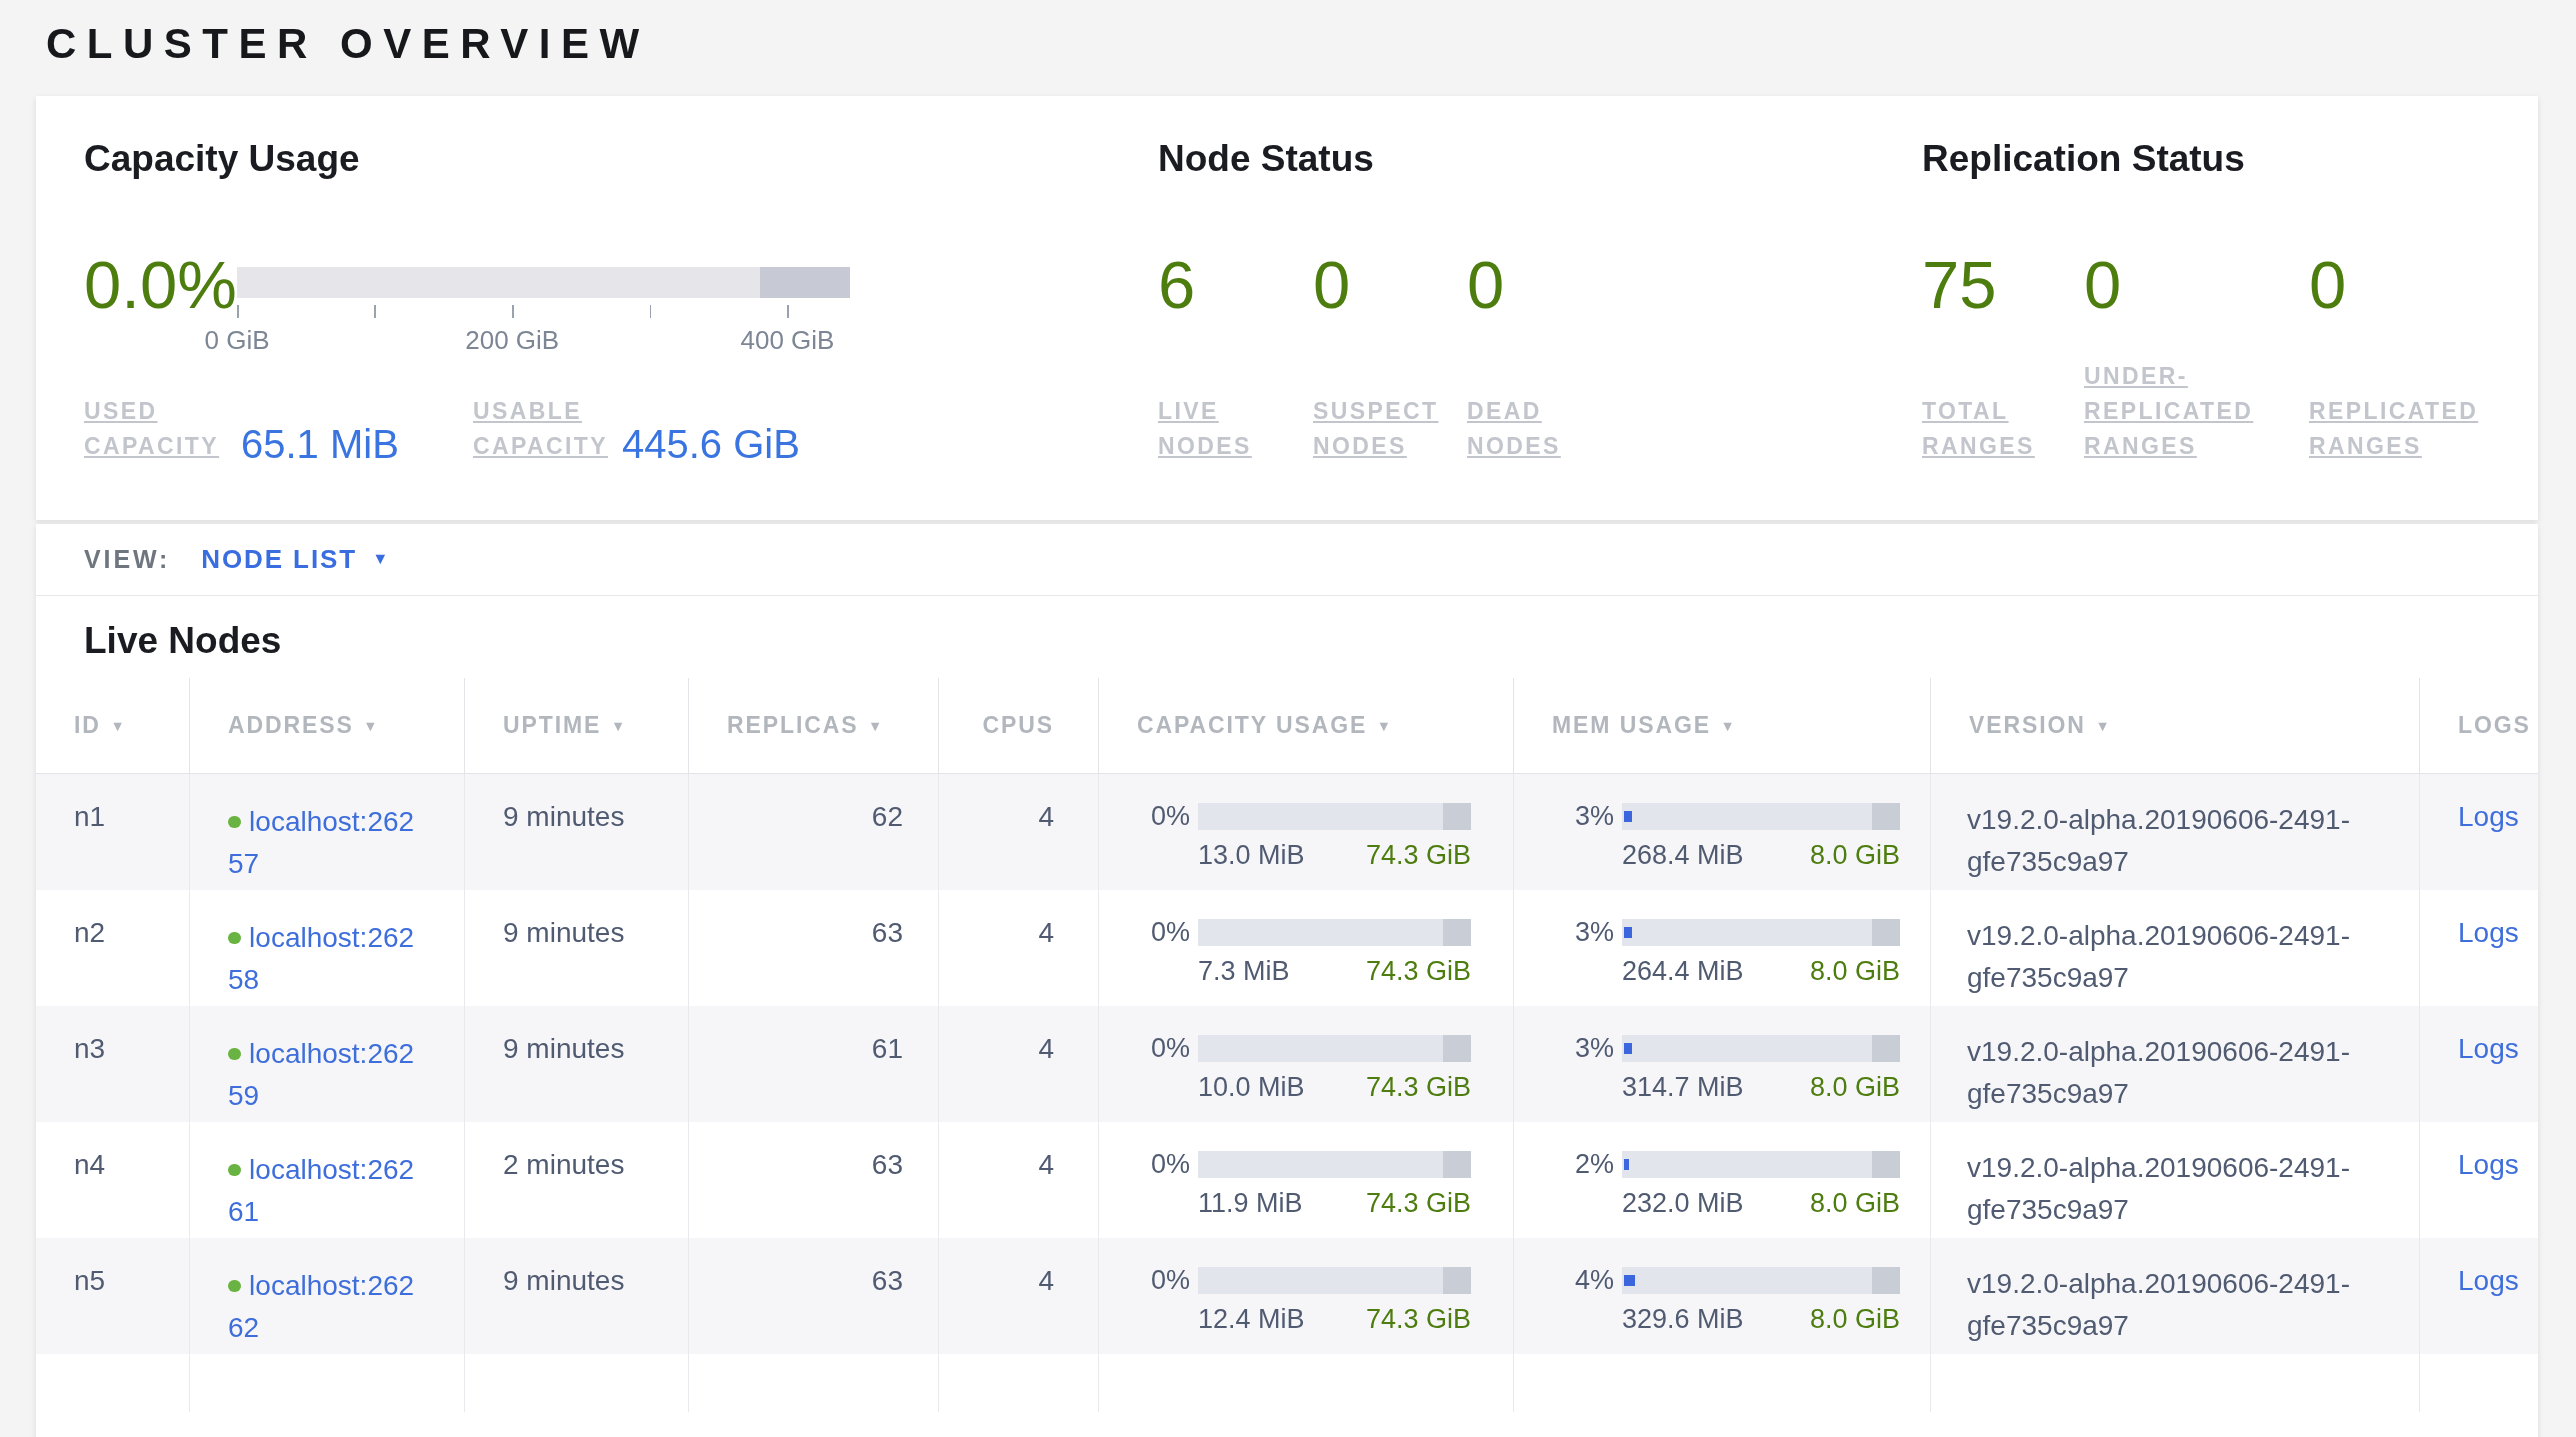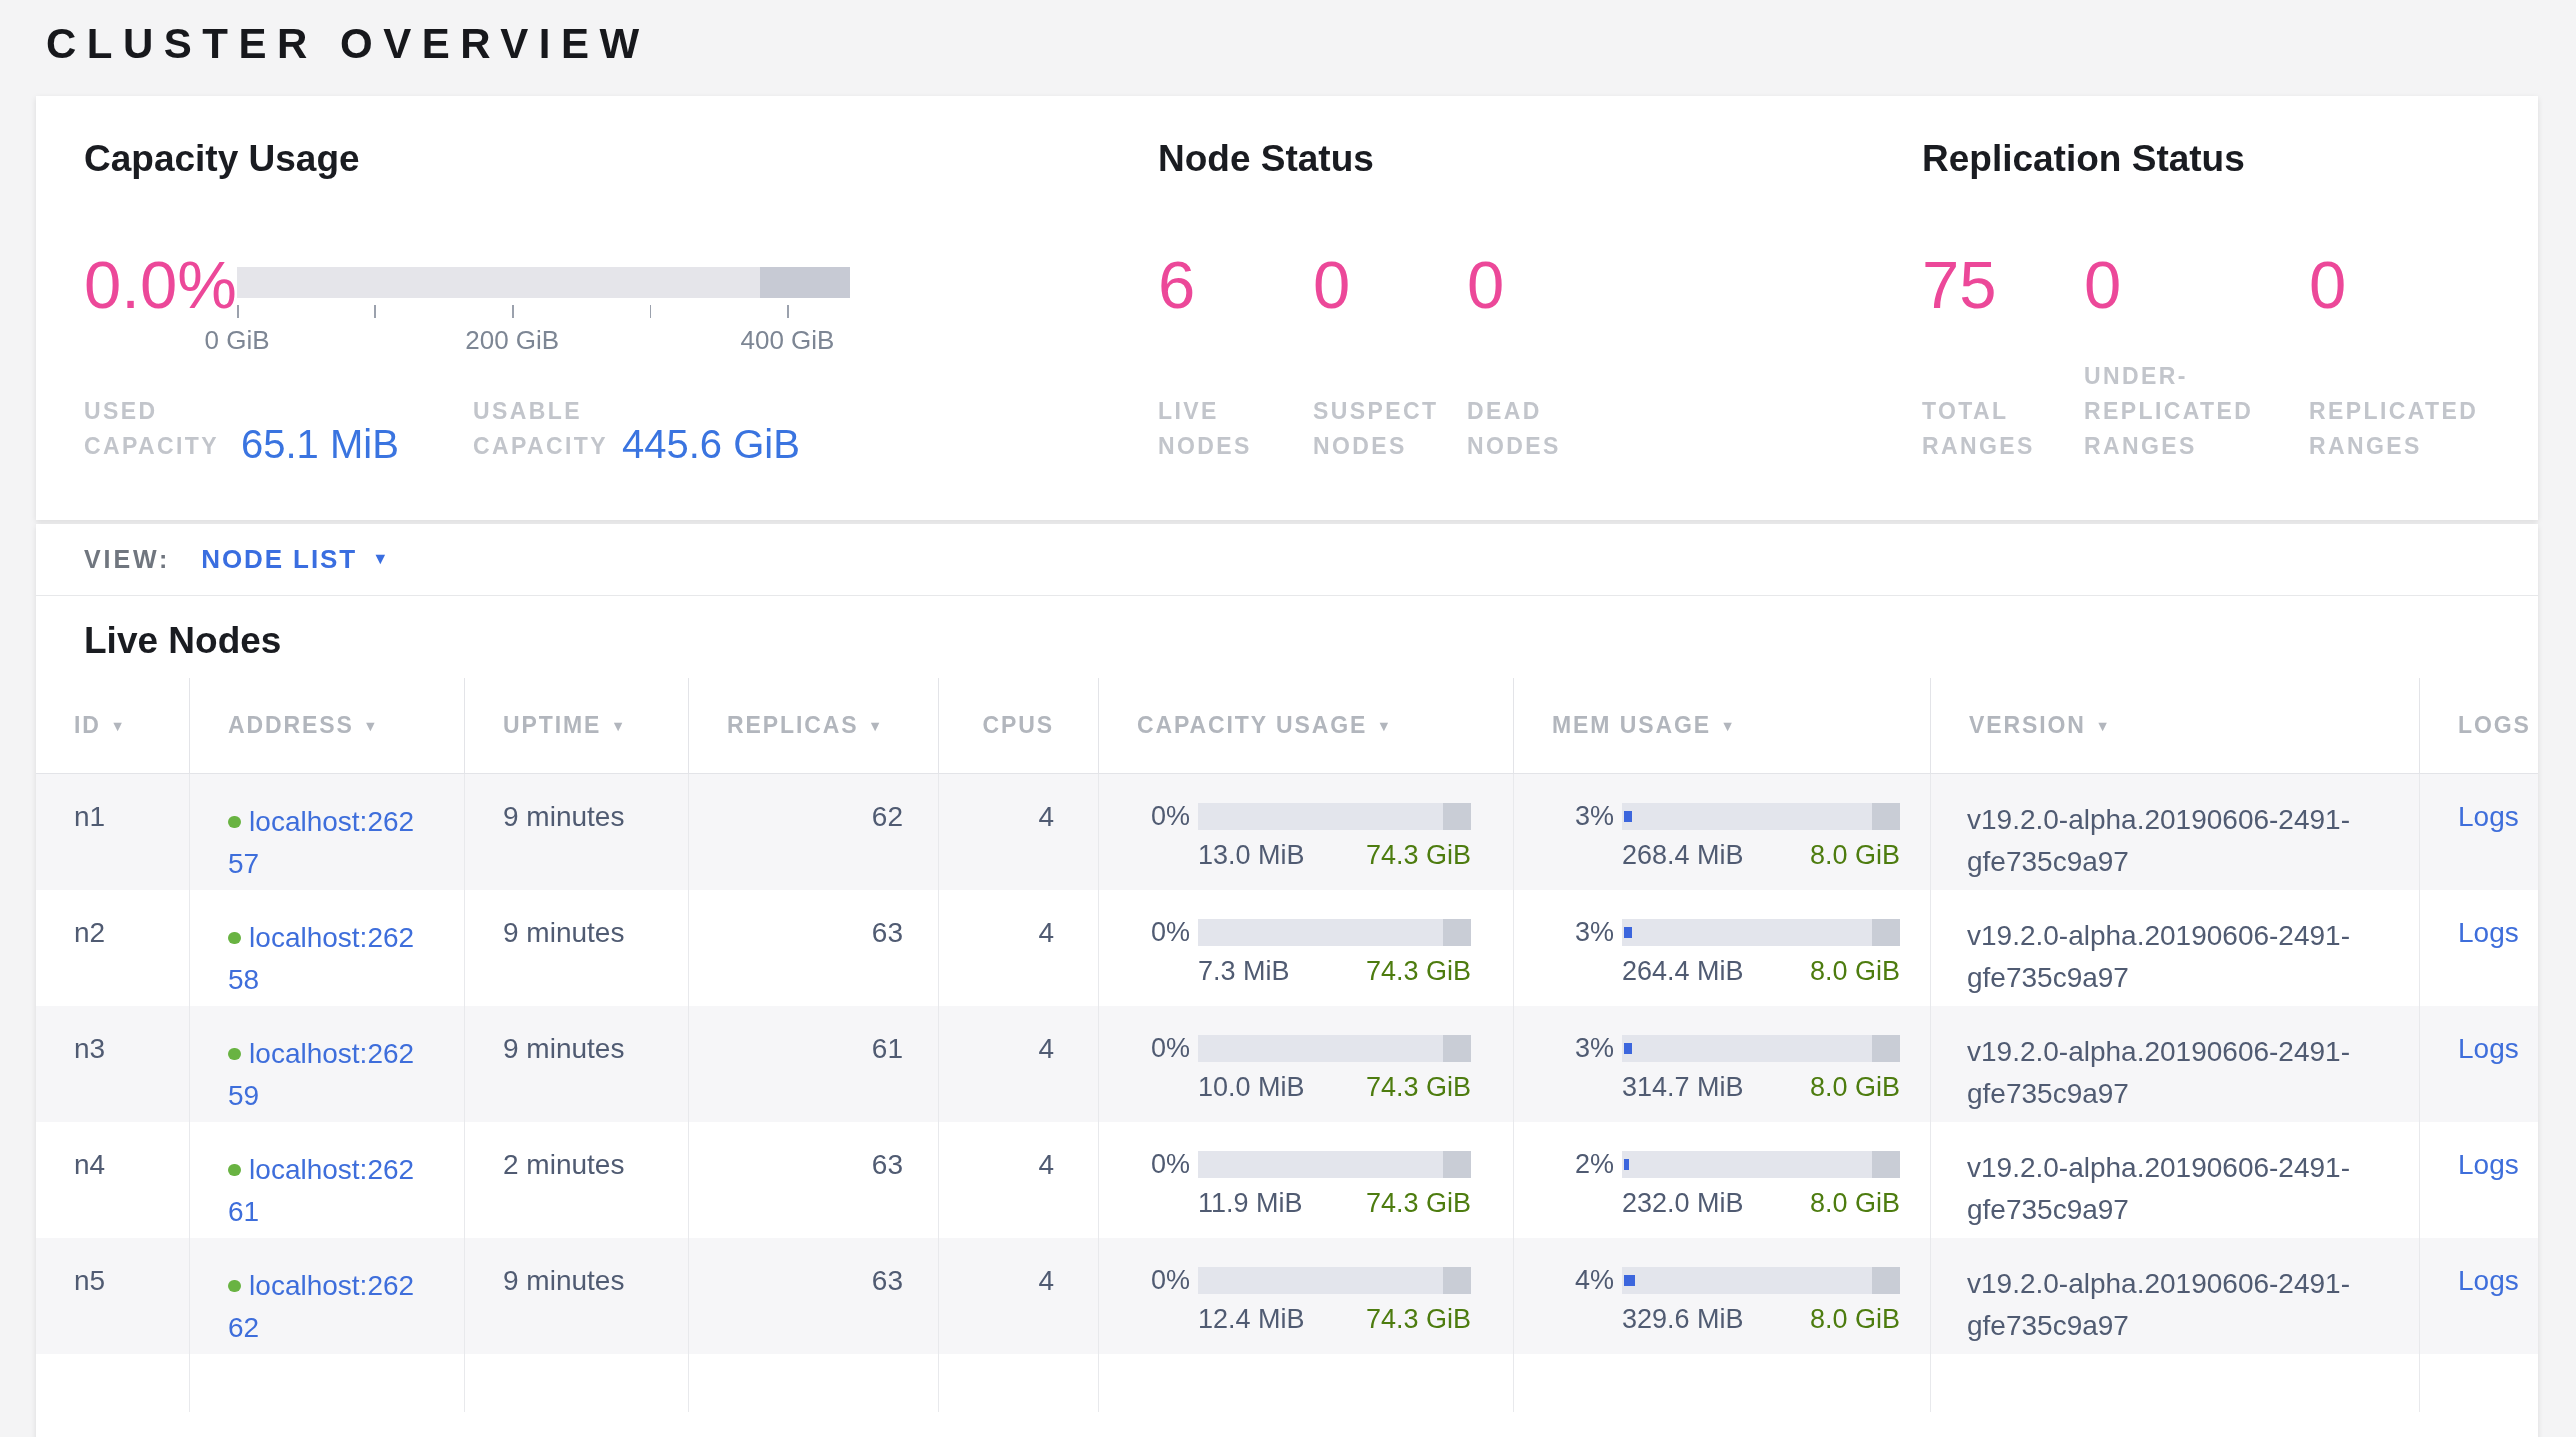--- a/index.html
+++ b/index.html
@@ -13,24 +13,24 @@
 
   .card {
     position:absolute; left:36px; width:2502px; background:#fff;
     box-shadow:0 1.9px 5.8px rgba(0,0,0,0.10);
   }
   .summary-card { top:96px; height:424px; }
   .list-card { top:524px; height:1062px; overflow:hidden; }
 
   .abs { position:absolute; }
   .section-title { font-size:37px; font-weight:bold; color:#1a1c21; line-height:1; }
-  .big-num { font-size:67px; color:#ec4899; line-height:1; }
+  .big-num { font-size:67px; color:#4d7c0f; line-height:1; }
   .sum-label {
     font-size:23px; color:#c2c5cb; letter-spacing:2.4px; line-height:35px;
-    white-space:pre-line; font-weight:bold;
+    white-space:pre-line; font-weight:bold;text-decoration:underline;
   }
   .stat-value { font-size:40px; color:#3a74e0; line-height:1;margin-top:40px; }
 
   
   .cap-bar { left:201px; top:171px; width:613px; height:31px; background:#e5e5ea; }
   .cap-bar .seg-dark { position:absolute; top:0; right:0; height:100%; background:#c7cad4; }
   .cap-ticks { left:201px; top:171px; width:613px; height:0; }
   .tick { position:absolute; top:38px; width:1.9px; height:13.4px; background:#9ba1ad; }
   .tick-label { position:absolute; top:58px; transform:translateX(-50%); font-size:26px; color:#7d8694; white-space:nowrap; }
 

